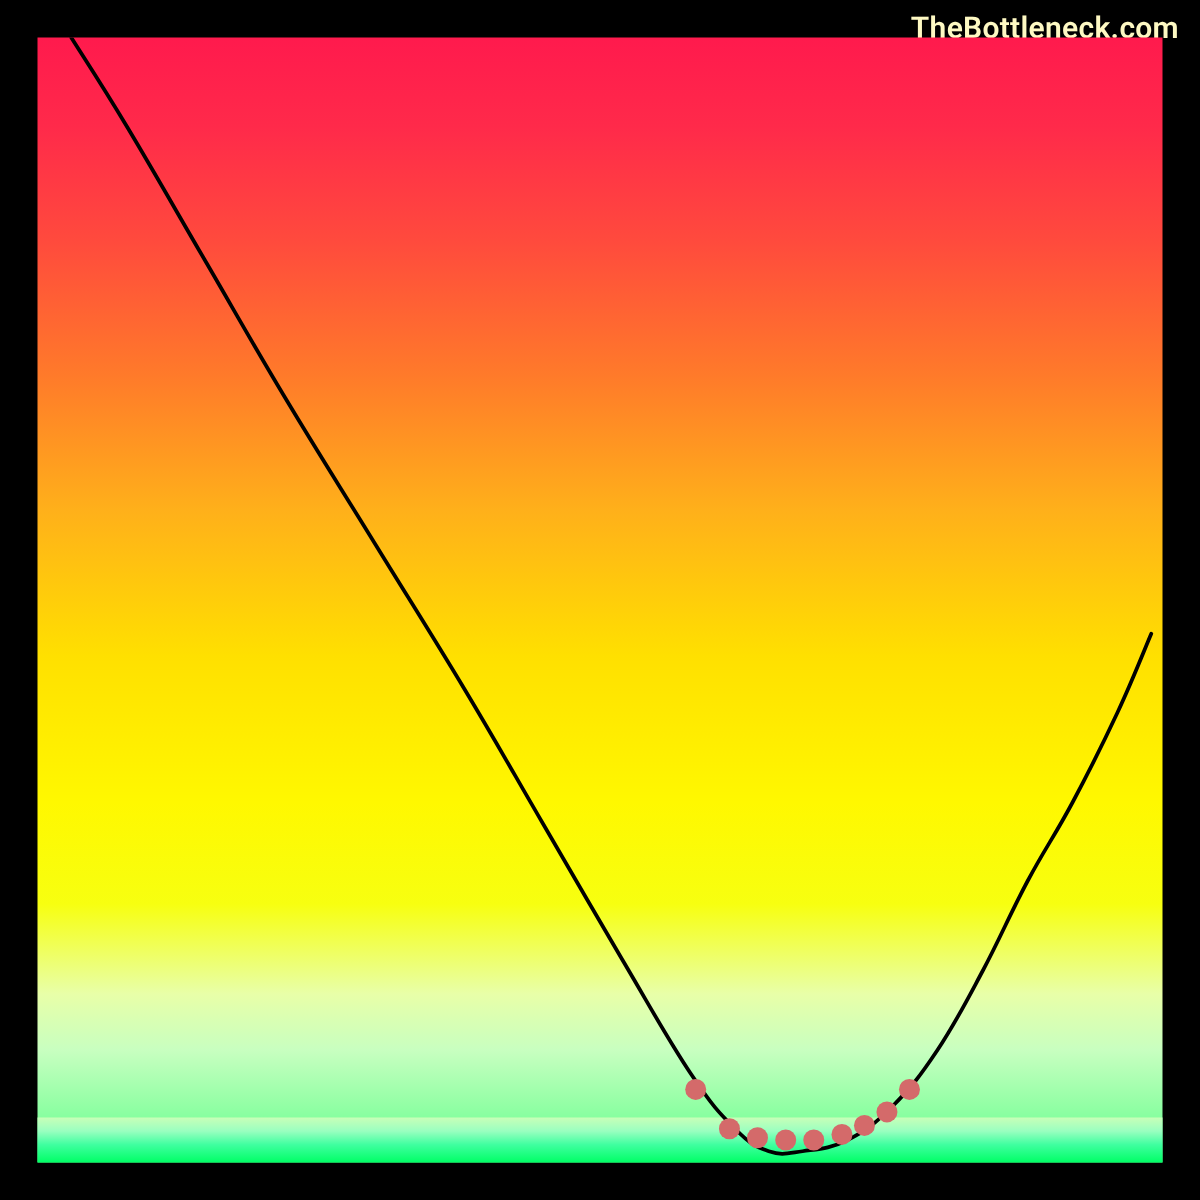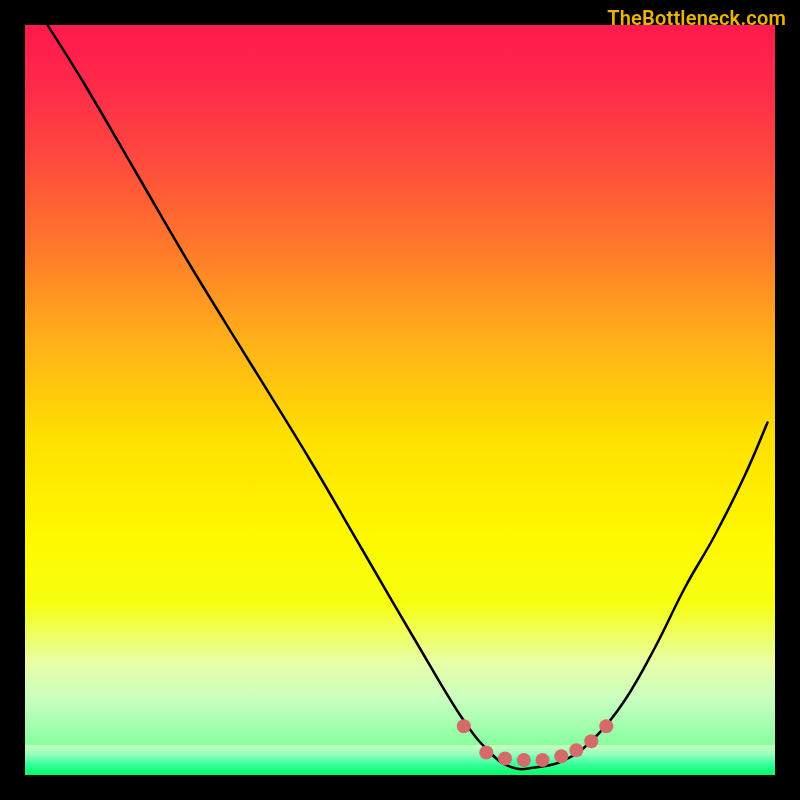--- a/index.html
+++ b/index.html
@@ -38,21 +38,21 @@
       #c8ffb8 0%,
       #9affc0 30%,
       #40ffa0 60%,
       #00ff66 100%);
   }
   .watermark {
     position: absolute;
     top: 6px;
     right: 14px;
     font: 600 20px "Segoe UI", Roboto, Helvetica, Arial, sans-serif;
-    color: #eab308;
+    color: #fef9c3;
     letter-spacing: 0.2px;
   }
   svg.overlay {
     position: absolute;
     left: 0; top: 0;
   }
 </style>
 </head>
 <body>
 

